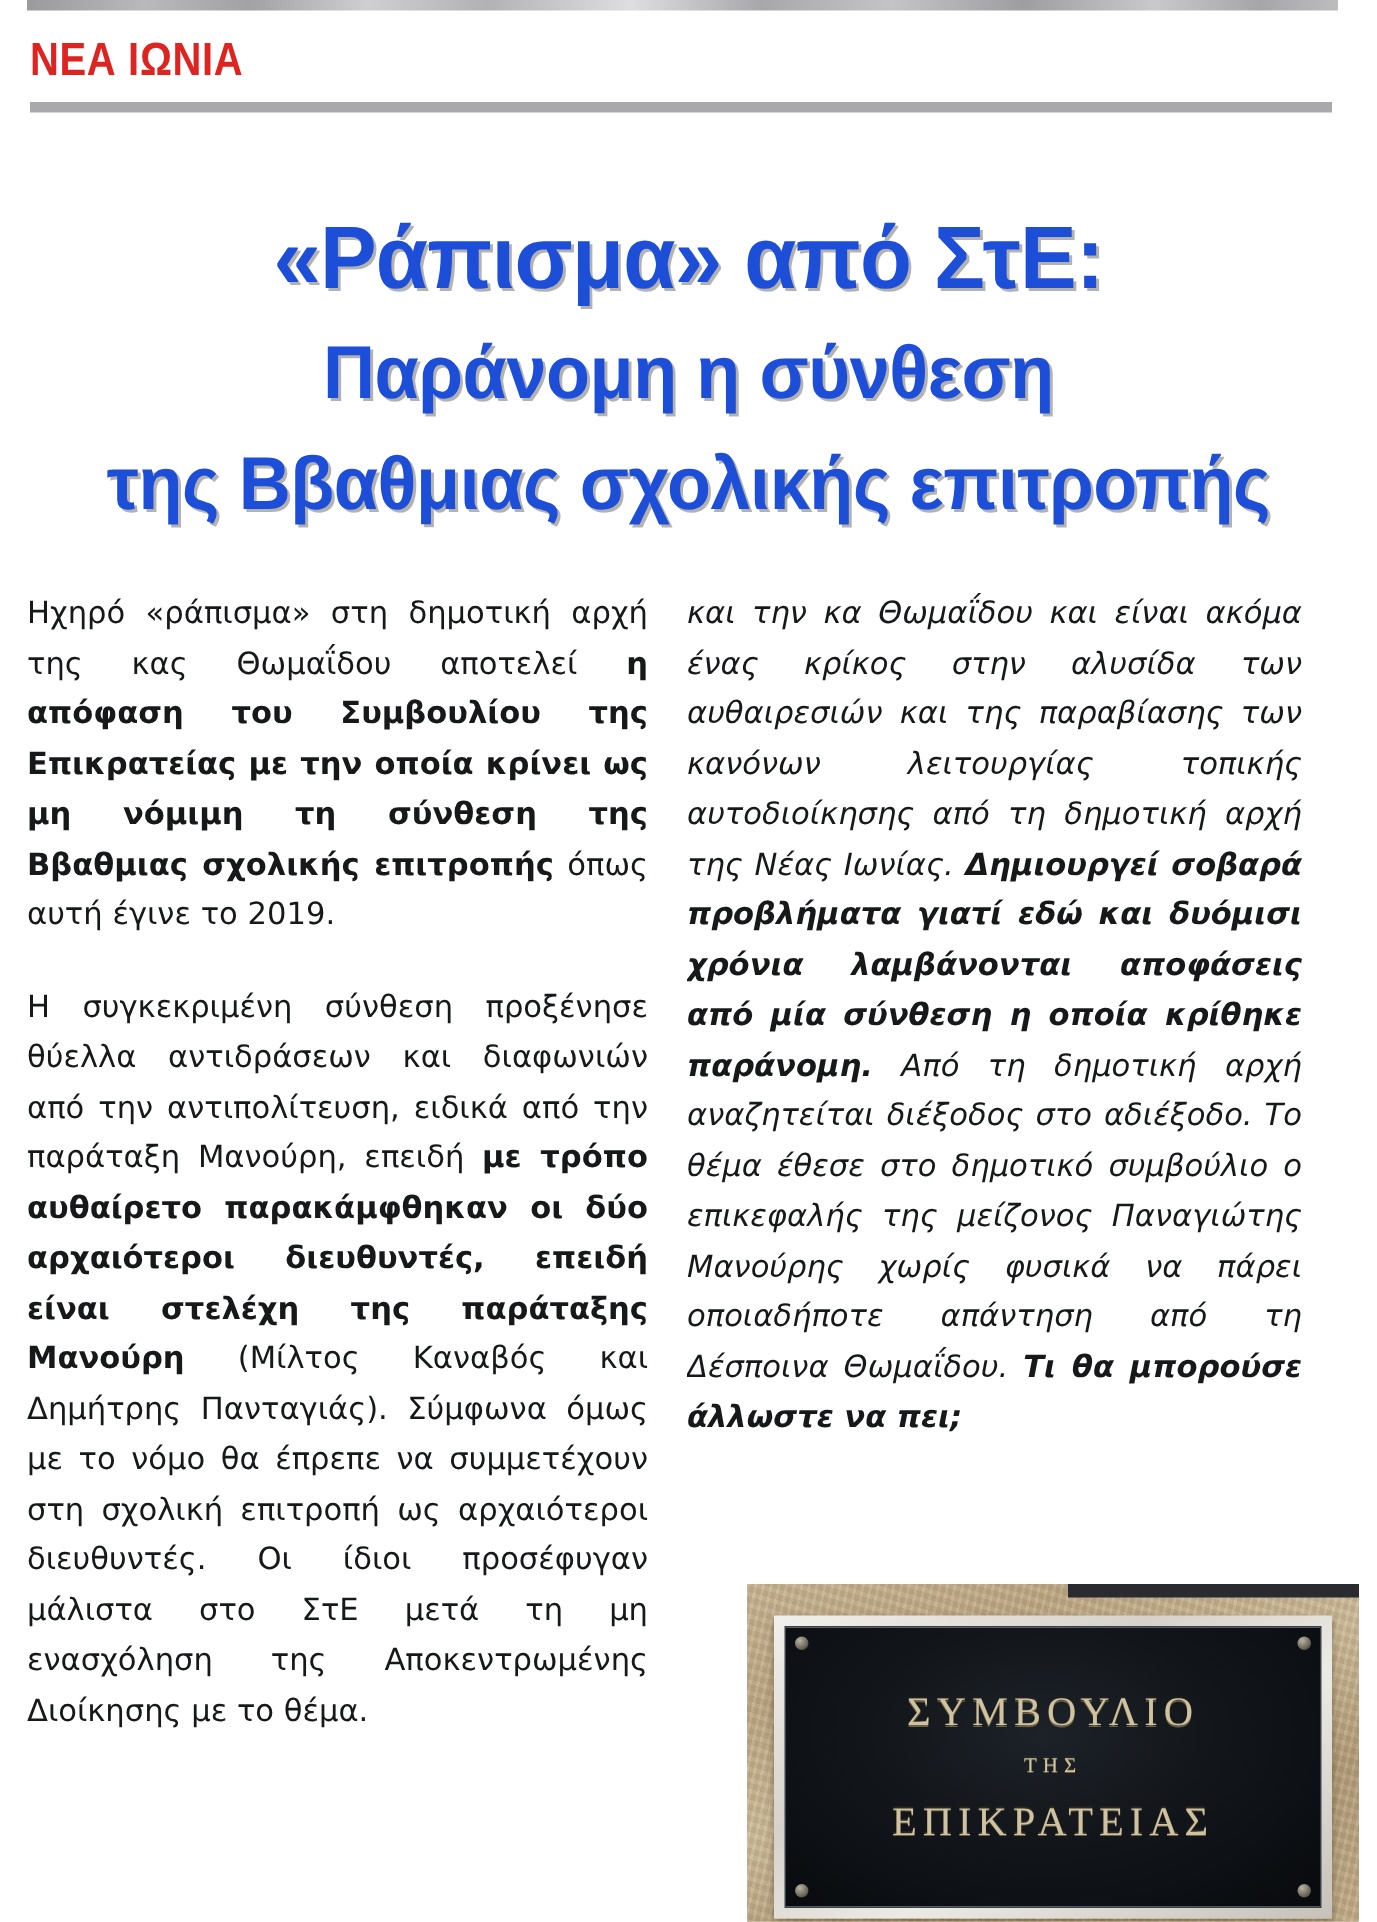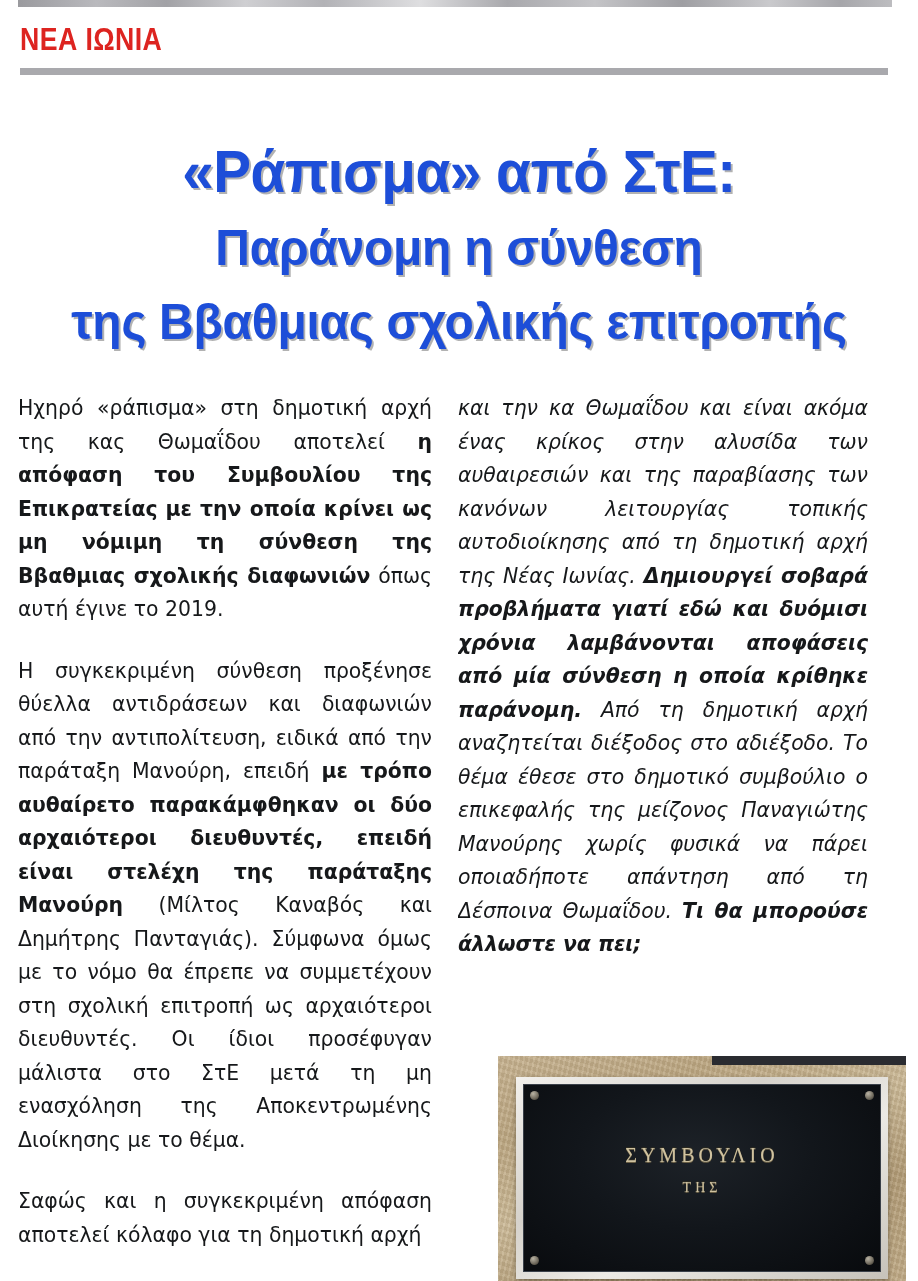--- a/index.html
+++ b/index.html
@@ -192,56 +192,56 @@
   .screw.br { right: 6px; bottom: 6px; }
 
   .plaque-line {
     font-family: "Liberation Serif", "DejaVu Serif", serif;
     color: #cfc2a0;
     text-shadow: 0 1px 0 #6b6046, 0 -1px 0 #2c2a20;
     letter-spacing: 4px;
     white-space: nowrap;
     line-height: 1.05;
   }
-  .pl-1 { font-size: 20px; margin-bottom: 15px; }
+  .pl-1 { font-size: 27px; margin-bottom: 15px; }
   .pl-2 { font-size: 14px; margin-bottom: 15px; }
   .pl-3 { font-size: 27px; }
 </style>
 </head>
 <body>
 
 <div class="top-strip"></div>
 
 <div class="kicker-zone">
   <div class="kicker" style="color: rgb(221, 36, 32);">ΝΕΑ ΙΩΝΙΑ</div>
   <div class="rule" style="background: rgb(169, 169, 173);"></div>
 </div>
 
 <h1 class="headline">
   <span class="hl-line hl-1">«Ράπισμα» από ΣτΕ:</span>
   <span class="hl-line hl-2">Παράνομη η σύνθεση</span>
   <span class="hl-line hl-3">της Ββαθμιας σχολικής επιτροπής</span>
 </h1>
 
 <div class="col col-left">
-    <p><span>Ηχηρό «ράπισμα» στη δημοτική αρχή της κας Θωμαΐδου αποτελεί </span><b>η απόφαση του Συμβουλίου της Επικρατείας με την οποία κρίνει ως μη νόμιμη τη σύνθεση της Ββαθμιας σχολικής διαφωνιών</b><span> όπως αυτή έγινε το 2019.</span></p>
+    <p><span>Ηχηρό «ράπισμα» στη δημοτική αρχή της κας Θωμαΐδου αποτελεί </span><b>η απόφαση του Συμβουλίου της Επικρατείας με την οποία κρίνει ως μη νόμιμη τη σύνθεση της Ββαθμιας σχολικής επιτροπής</b><span> όπως αυτή έγινε το 2019.</span></p>
     <p><span>Η συγκεκριμένη σύνθεση προξένησε θύελλα αντιδράσεων και διαφωνιών από την αντιπολίτευση, ειδικά από την παράταξη Μανούρη, επειδή </span><b>με τρόπο αυθαίρετο παρακάμφθηκαν οι δύο αρχαιότεροι διευθυντές, επειδή είναι στελέχη της παράταξης Μανούρη</b><span> (Μίλτος Καναβός και Δημήτρης Πανταγιάς). Σύμφωνα όμως με το νόμο θα έπρεπε να συμμετέχουν στη σχολική επιτροπή ως αρχαιότεροι διευθυντές. Οι ίδιοι προσέφυγαν μάλιστα στο ΣτΕ μετά τη μη ενασχόληση της Αποκεντρωμένης Διοίκησης με το θέμα.</span></p>
-    <p><span>Σαφώς και η συγκεκριμένη απόφαση αποτελεί κόλαφο για τη δημοτική αρχή</span></p>
   </div>
 
 <div class="col col-right">
     <p><span>και την κα Θωμαΐδου και είναι ακόμα ένας κρίκος στην αλυσίδα των αυθαιρεσιών και της παραβίασης των κανόνων λειτουργίας τοπικής αυτοδιοίκησης από τη δημοτική αρχή της Νέας Ιωνίας. </span><b>Δημιουργεί σοβαρά προβλήματα γιατί εδώ και δυόμισι χρόνια λαμβάνονται αποφάσεις από μία σύνθεση η οποία κρίθηκε παράνομη.</b><span> Από τη δημοτική αρχή αναζητείται διέξοδος στο αδιέξοδο. Το θέμα έθεσε στο δημοτικό συμβούλιο ο επικεφαλής της μείζονος Παναγιώτης Μανούρης χωρίς φυσικά να πάρει οποιαδήποτε απάντηση από τη Δέσποινα Θωμαΐδου. </span><b>Τι θα μπορούσε άλλωστε να πει;</b></p>
   </div>
 
 <figure class="photo">
   <div class="photo-wall"></div>
   <div class="photo-dark-top"></div>
   <div class="plaque-frame">
     <div class="plaque">
       <span class="screw tl"></span>
       <span class="screw tr"></span>
       <span class="screw bl"></span>
       <span class="screw br"></span>
       <div class="plaque-line pl-1" style="color: rgb(207, 194, 160);">ΣΥΜΒΟΥΛΙΟ</div>
       <div class="plaque-line pl-2" style="color: rgb(207, 194, 160);">ΤΗΣ</div>
+      <div class="plaque-line pl-3" style="color: rgb(207, 194, 160);">ΕΠΙΚΡΑΤΕΙΑΣ</div>
     </div>
   </div>
 </figure>
 
 </body></html>

